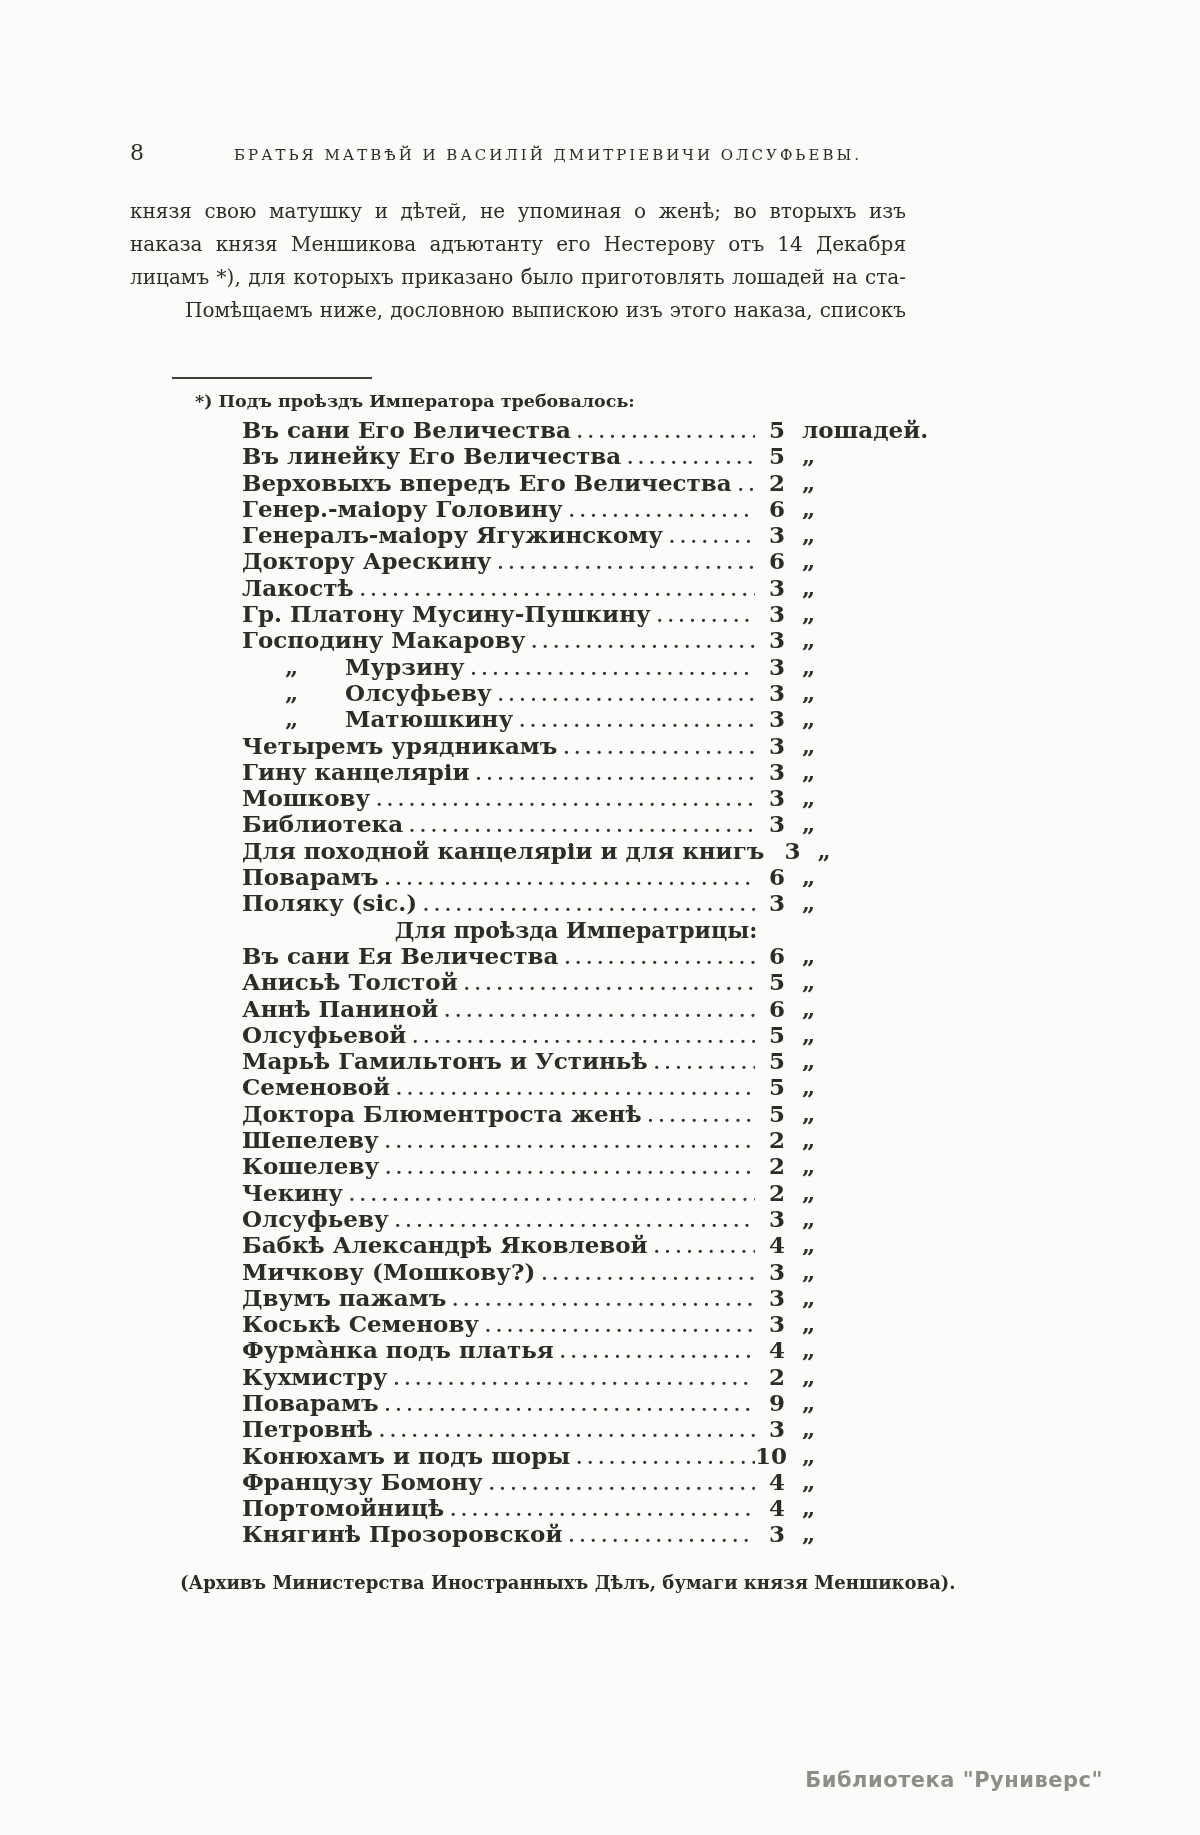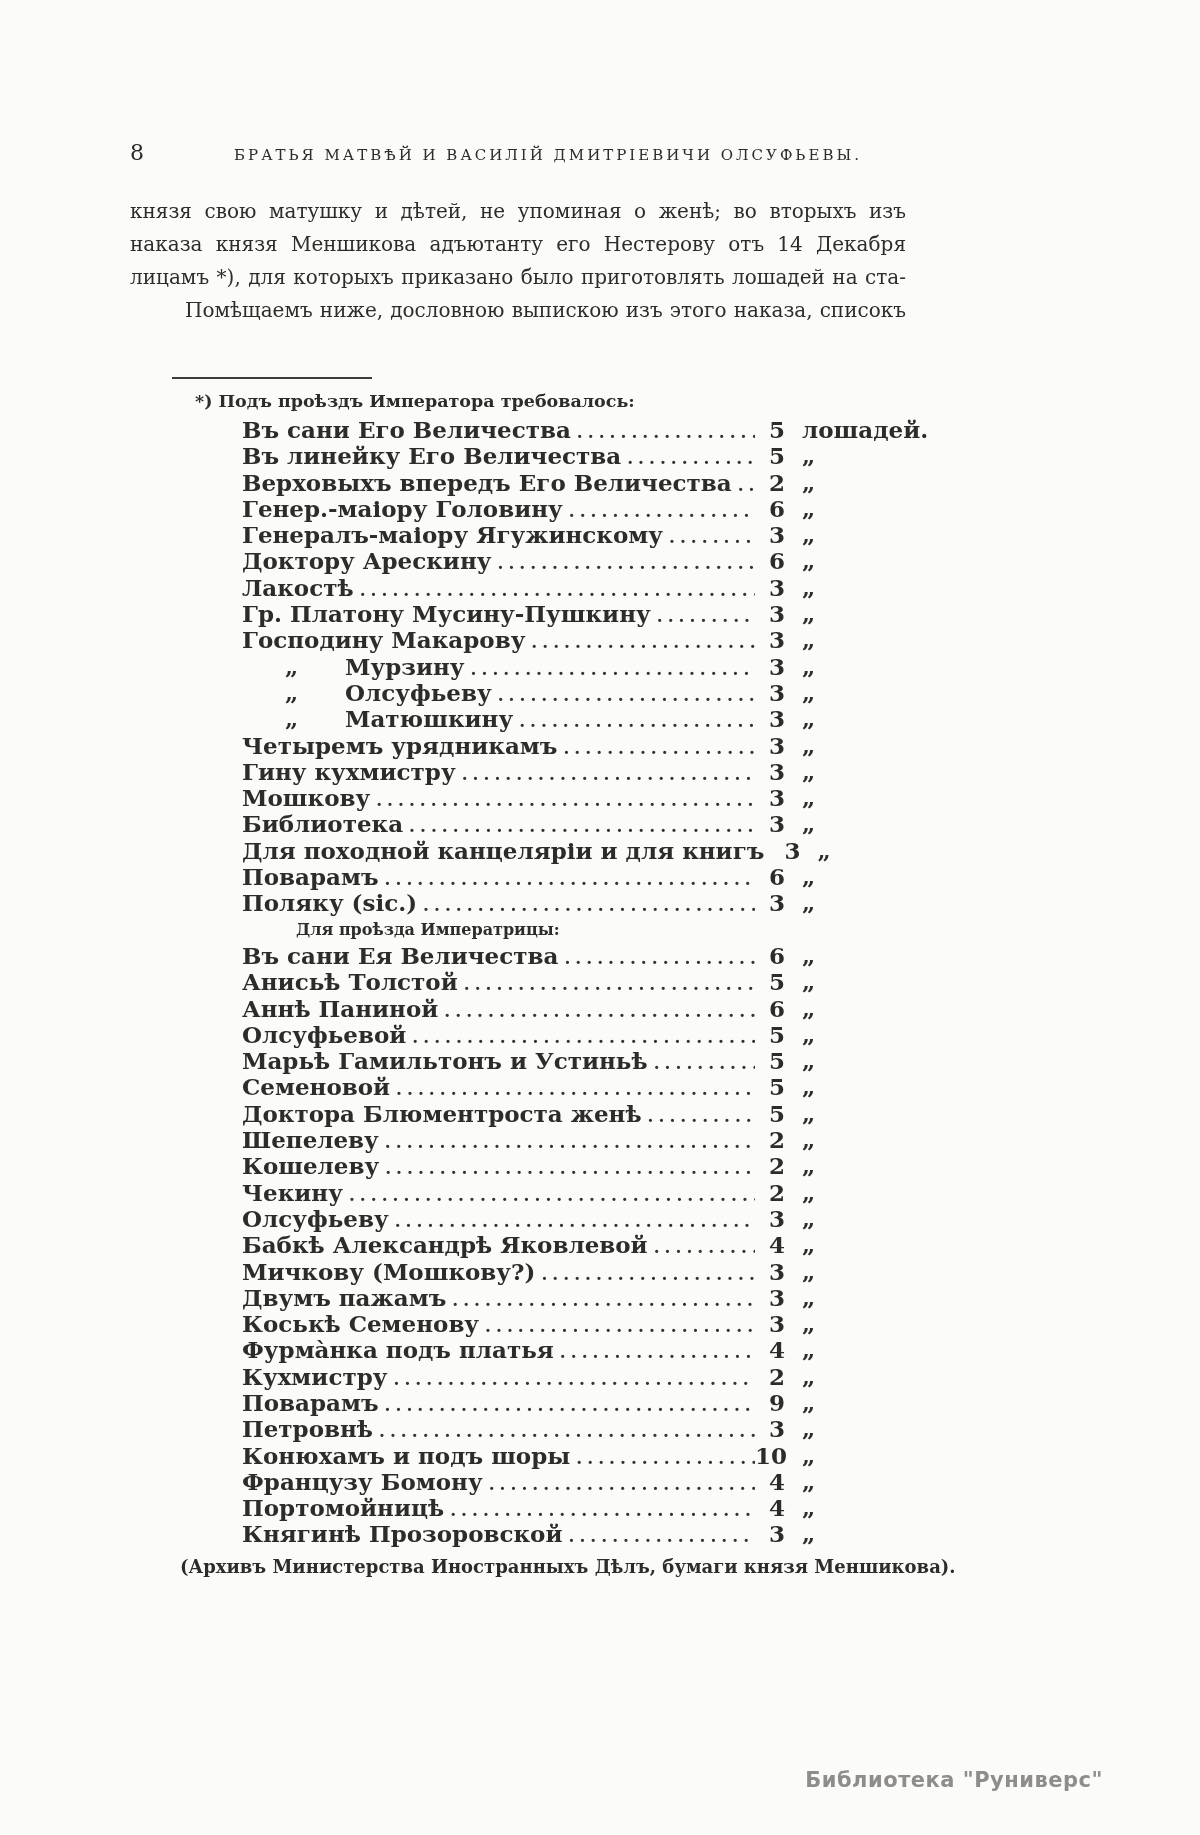--- a/index.html
+++ b/index.html
@@ -95,30 +95,31 @@
     text-align: right;
   }
   .fn-unit {
     flex: none;
     width: 90px;
     padding-left: 17px;
     white-space: nowrap;
     overflow: visible;
   }
   .fn-subheader {
-    font-size: 16px;
+    font-size: 22px;
     height: 26.3px;
     line-height: 26.3px;
-    margin-left: 54px;
-    white-space: nowrap;
+    margin-left: 18px;
+    white-space: nowrap;
+    text-align: center;
   }
   .fn-source {
     font-size: 18px;
     margin-left: 50px;
-    margin-top: 8px;
+    margin-top: 24px;
     white-space: nowrap;
   }
   .watermark {
     position: absolute;
     top: 1768px;
     right: 97px;
     font-family: "DejaVu Sans", sans-serif;
     font-weight: bold;
     font-size: 21px;
     letter-spacing: 0.5px;
@@ -223,21 +224,21 @@
             <span class="fn-value">3</span>
             <span class="fn-unit">„</span>
           </div>
           <div class="fn-row">
             <span class="fn-name">Четыремъ урядникамъ</span>
             <span class="fn-leader"></span>
             <span class="fn-value">3</span>
             <span class="fn-unit">„</span>
           </div>
           <div class="fn-row">
-            <span class="fn-name">Гину кухмистру</span>
+            <span class="fn-name">Гину канцеляріи</span>
             <span class="fn-leader"></span>
             <span class="fn-value">3</span>
             <span class="fn-unit">„</span>
           </div>
           <div class="fn-row">
             <span class="fn-name">Мошкову</span>
             <span class="fn-leader"></span>
             <span class="fn-value">3</span>
             <span class="fn-unit">„</span>
           </div>

